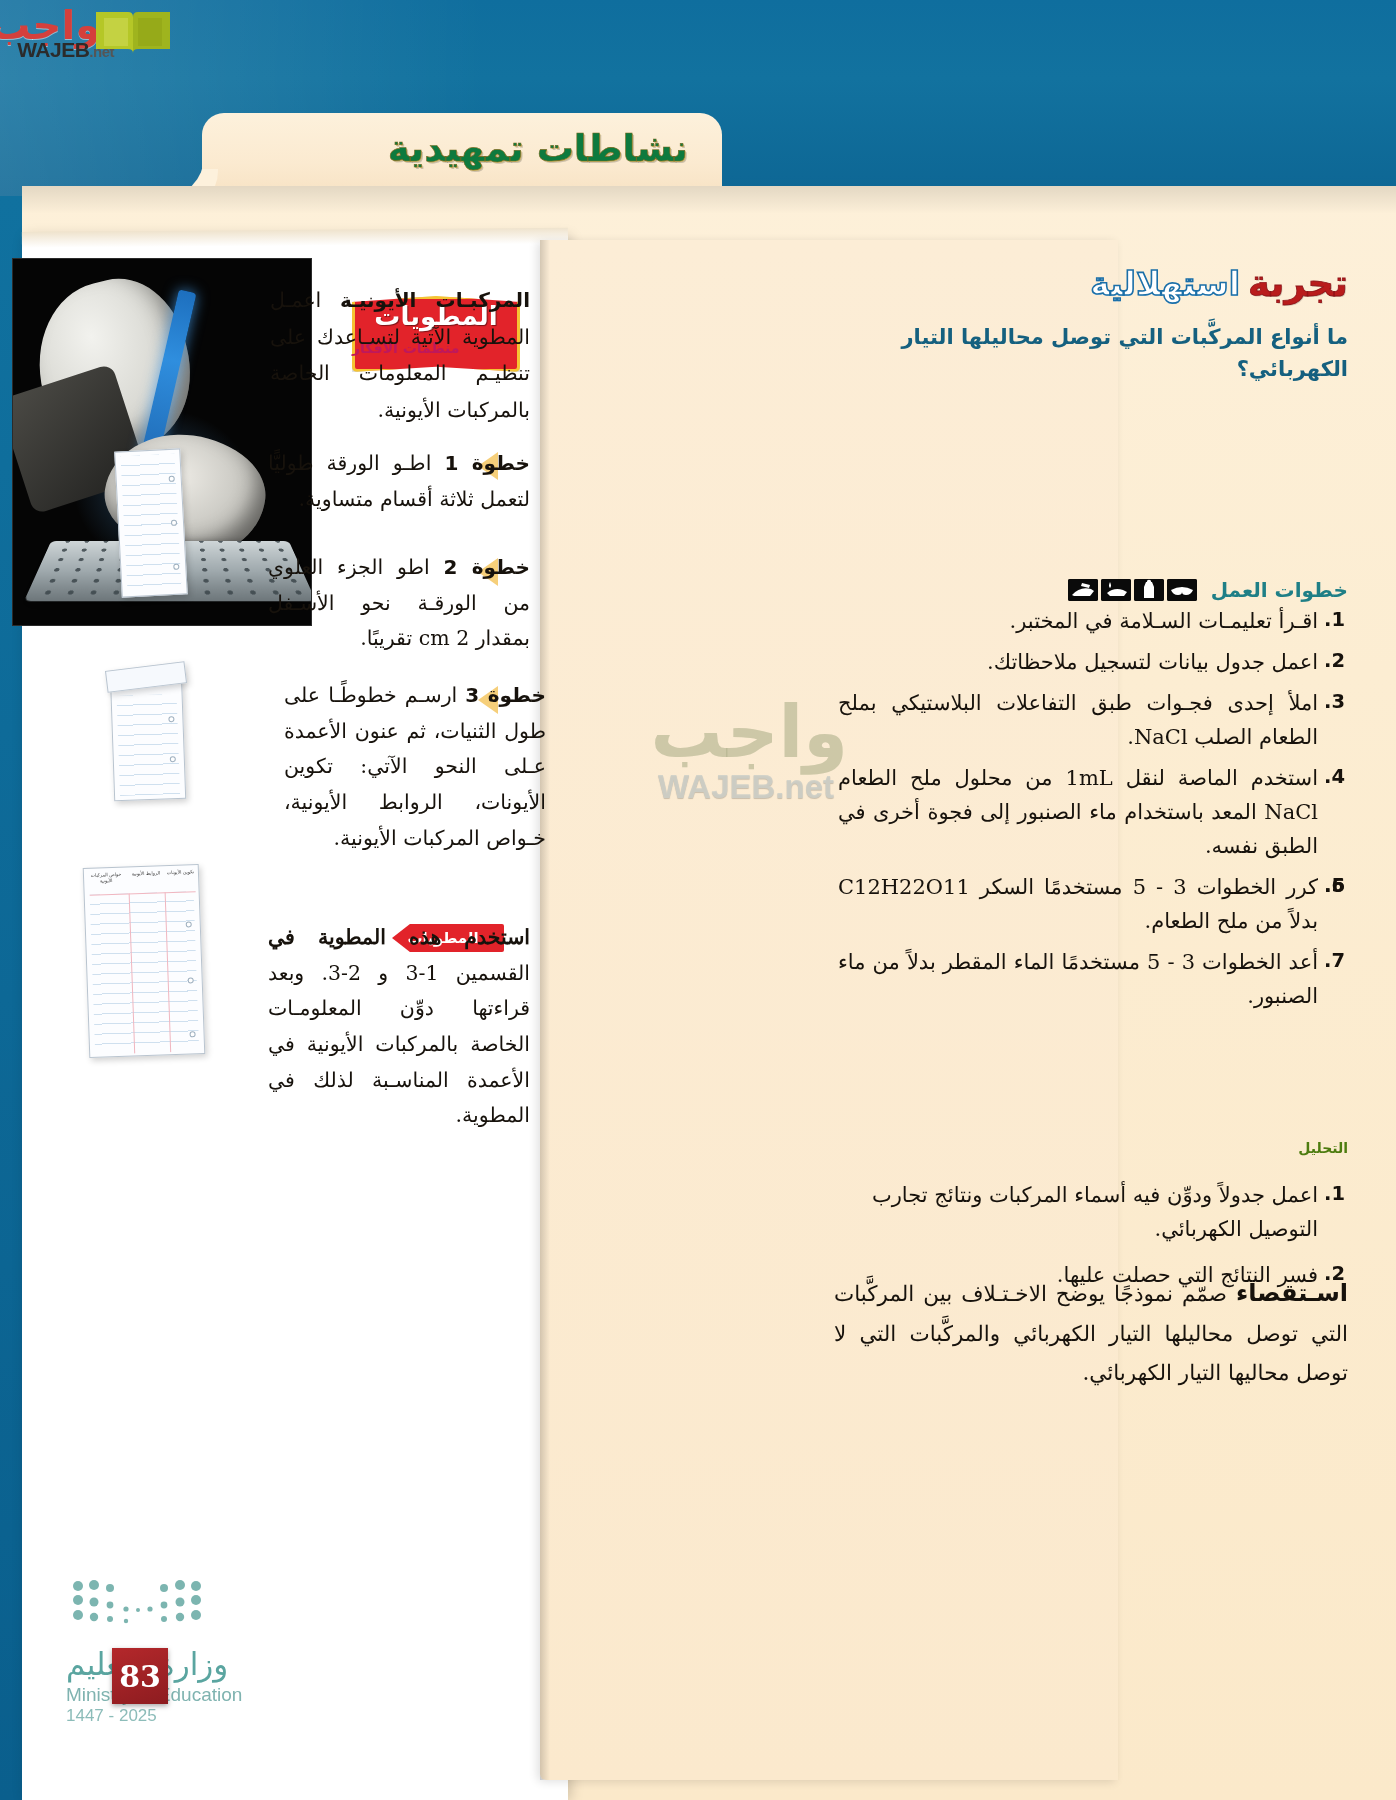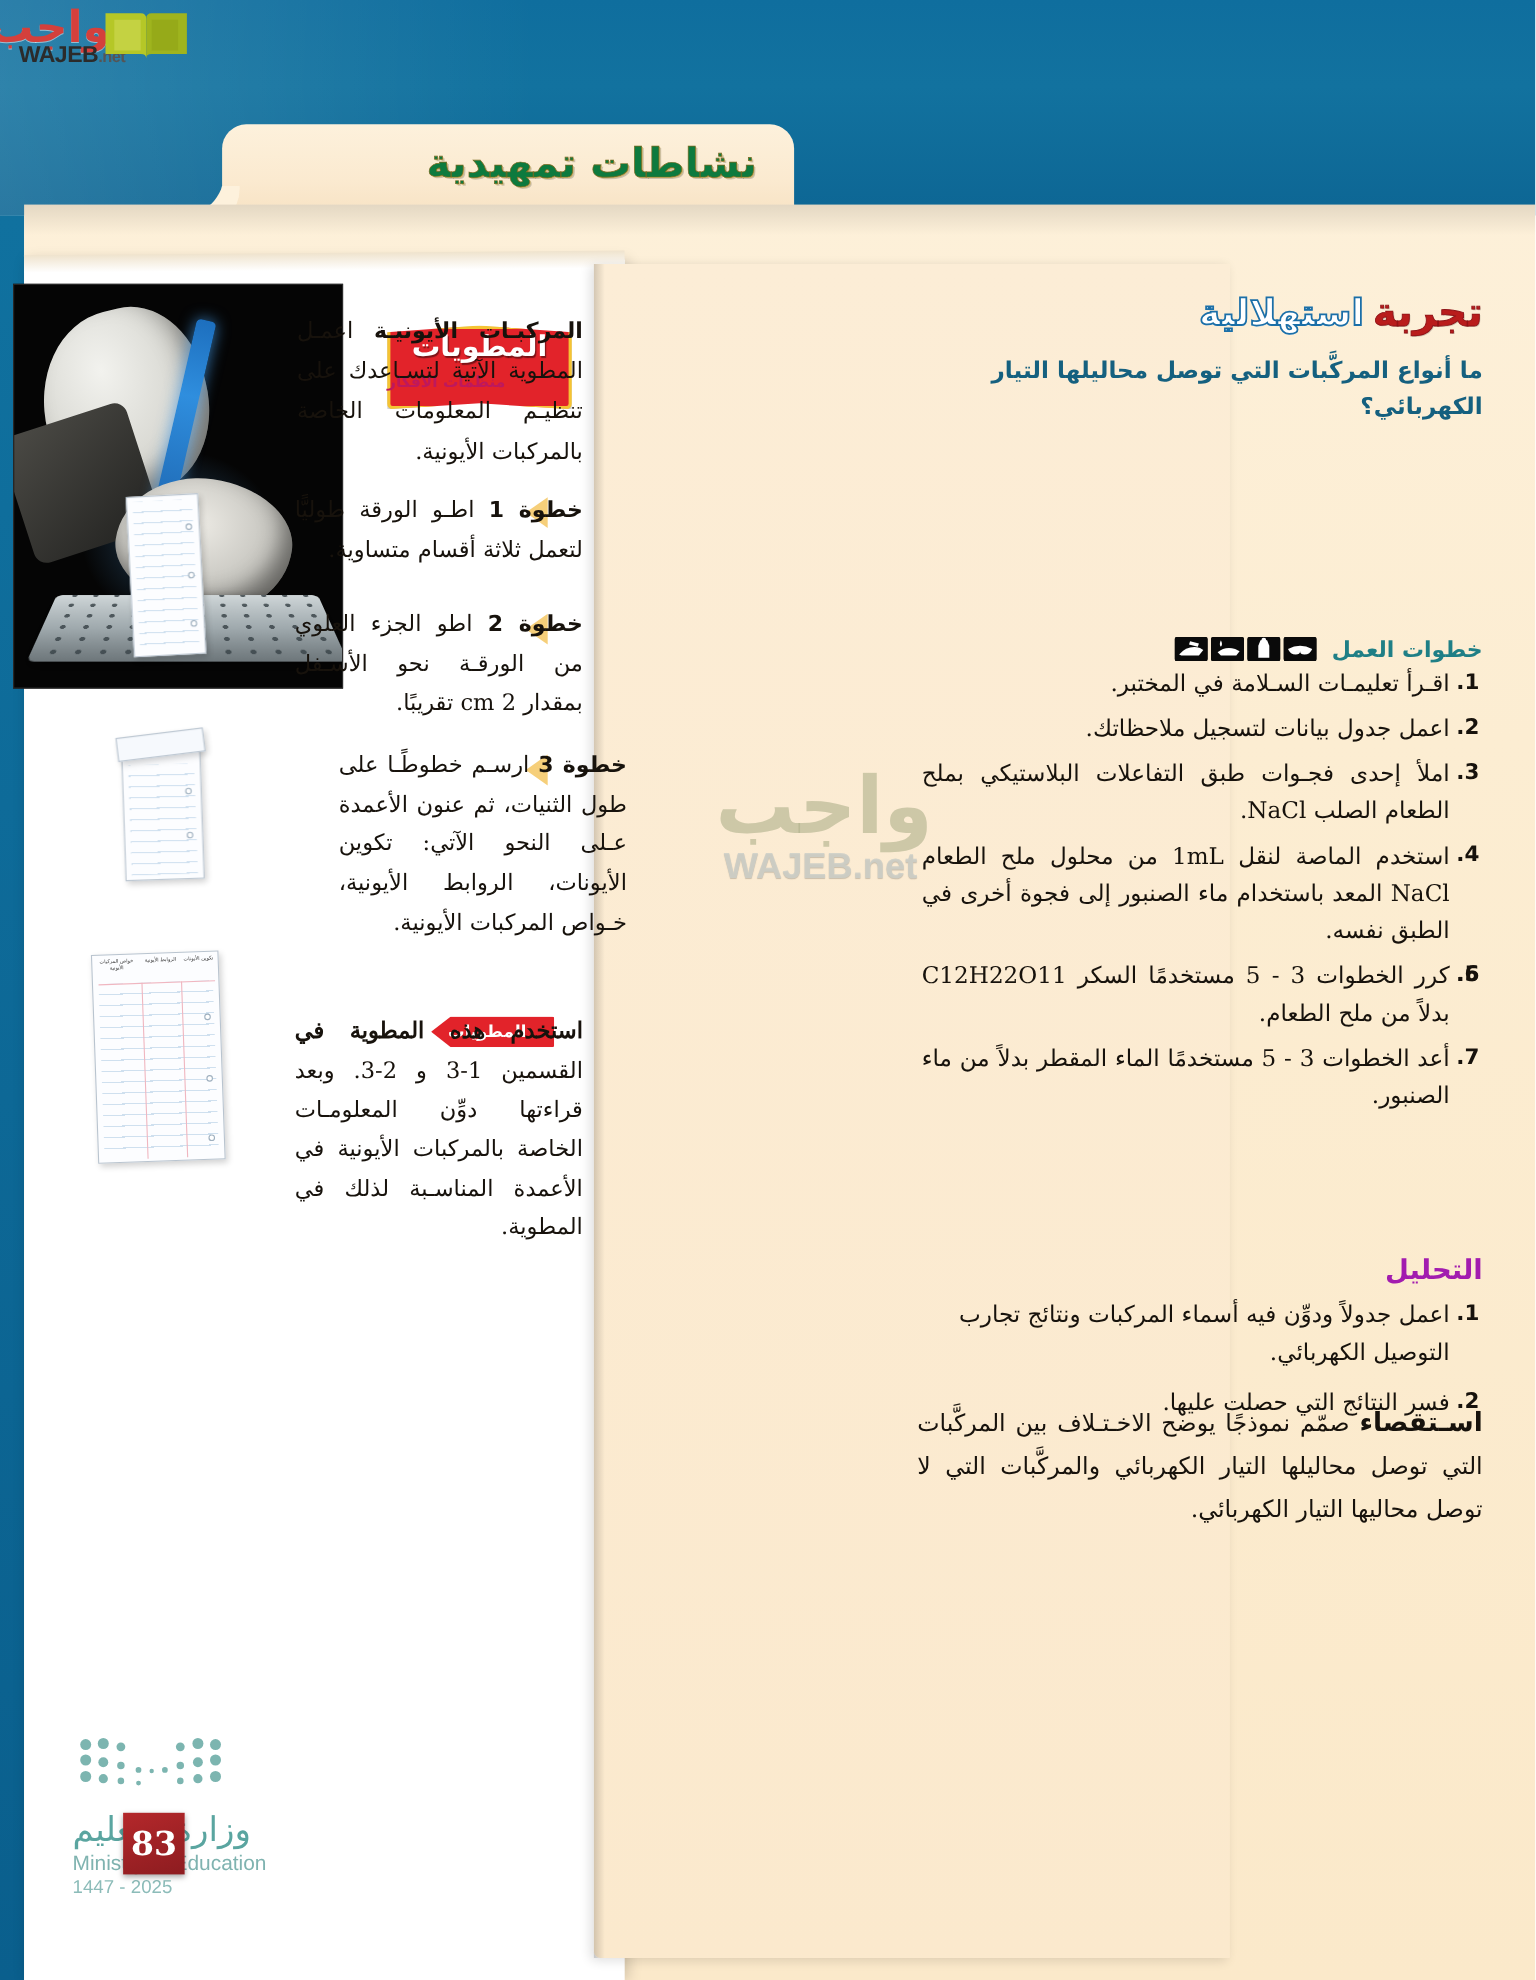--- a/index.html
+++ b/index.html
@@ -232,21 +232,21 @@
     position:relative; padding-right:34px; margin-bottom:7px; text-align:justify;
   }
   ol.steps > li .num{
     position:absolute; right:0; top:0; width:28px; text-align:left;
     font-weight:bold; font-family:"DejaVu Sans", sans-serif; font-size:19.5px;
   }
   b.bold{ font-weight:bold; }
 
   .analysis-hdr{
     position:absolute; right:48px; top:1140px;
-    font-size:25px; font-weight:bold; color:#a21caf;
+    font-size:14px; font-weight:bold; color:#4d7c0f;
     font-family:"DejaVu Sans", sans-serif;
   }
   ol.analysis{
     position:absolute; right:44px; top:1178px; width:514px;
     direction:rtl; text-align:right; list-style:none;
     font-family:"DejaVu Serif","Liberation Serif", serif;
     font-size:21px; color:#17120c; line-height:1.62;
   }
   ol.analysis > li{ position:relative; padding-right:34px; margin-bottom:12px; }
   ol.analysis > li .num{
@@ -530,21 +530,21 @@
     <span>اطـو الورقة طوليًّا لتعمل ثلاثة أقسام متساوية.</span>
   </div>
 
   <div class="step-tri" style="left:478px; top:558px;"></div>
   <div class="step-block" style="right:866px; top:550px;">
     <span class="sn">خطوة 2</span>
     <span>اطو الجزء العلوي من الورقـة نحو الأسـفل بمقدار 2 cm تقريبًا.</span>
   </div>
 
   <div class="step-tri" style="left:478px; top:686px;"></div>
-  <div class="step-block" style="right:826px; top:678px;">
+  <div class="step-block" style="right:850px; top:678px;">
     <span class="sn">خطوة 3</span>
     <span>ارسـم خطوطًـا على طول الثنيات، ثم عنون الأعمدة عـلى النحو الآتي: تكوين الأيونات، الروابط الأيونية، خـواص المركبات الأيونية.</span>
   </div>
 
   <div class="mat-tag">
     <div class="bg"></div>
     <div class="tx">المطويات</div>
   </div>
   <div class="use-fold">
     <b class="bold">استخدم هذه المطوية في</b>

